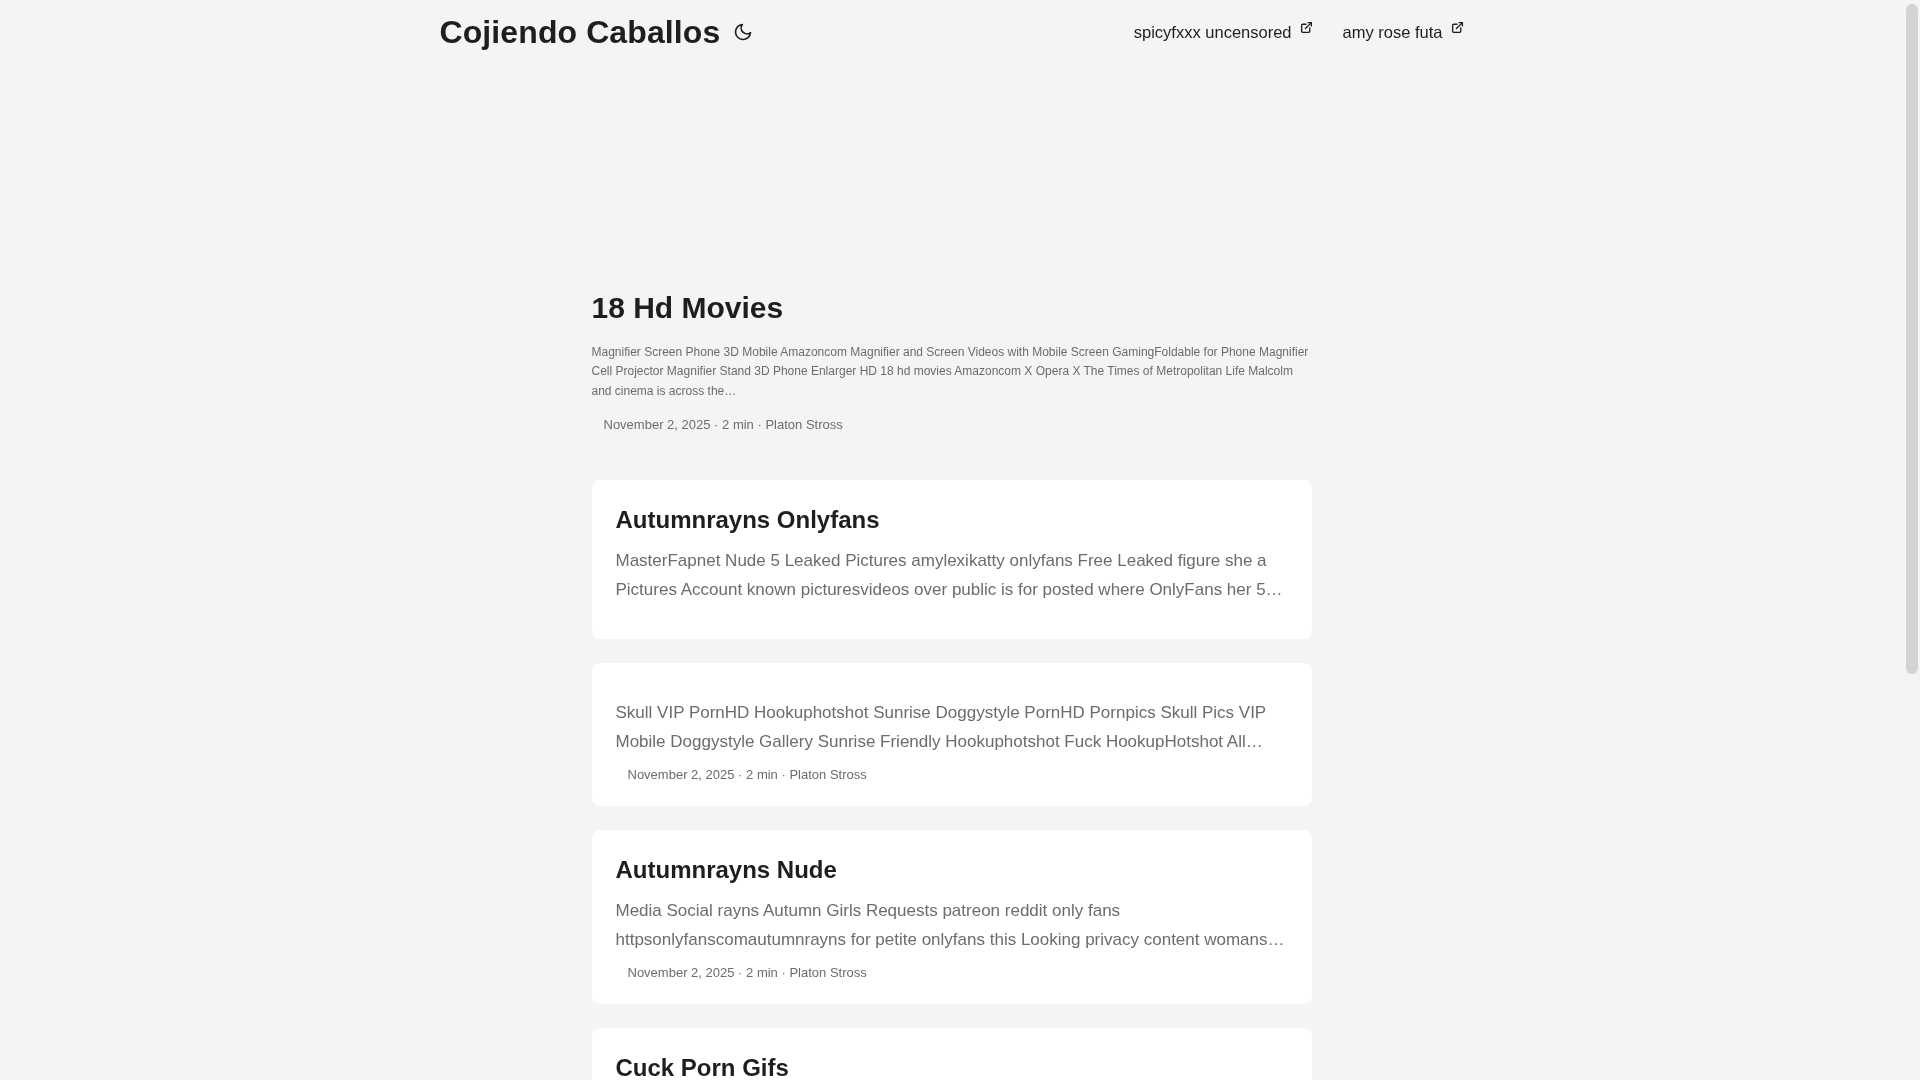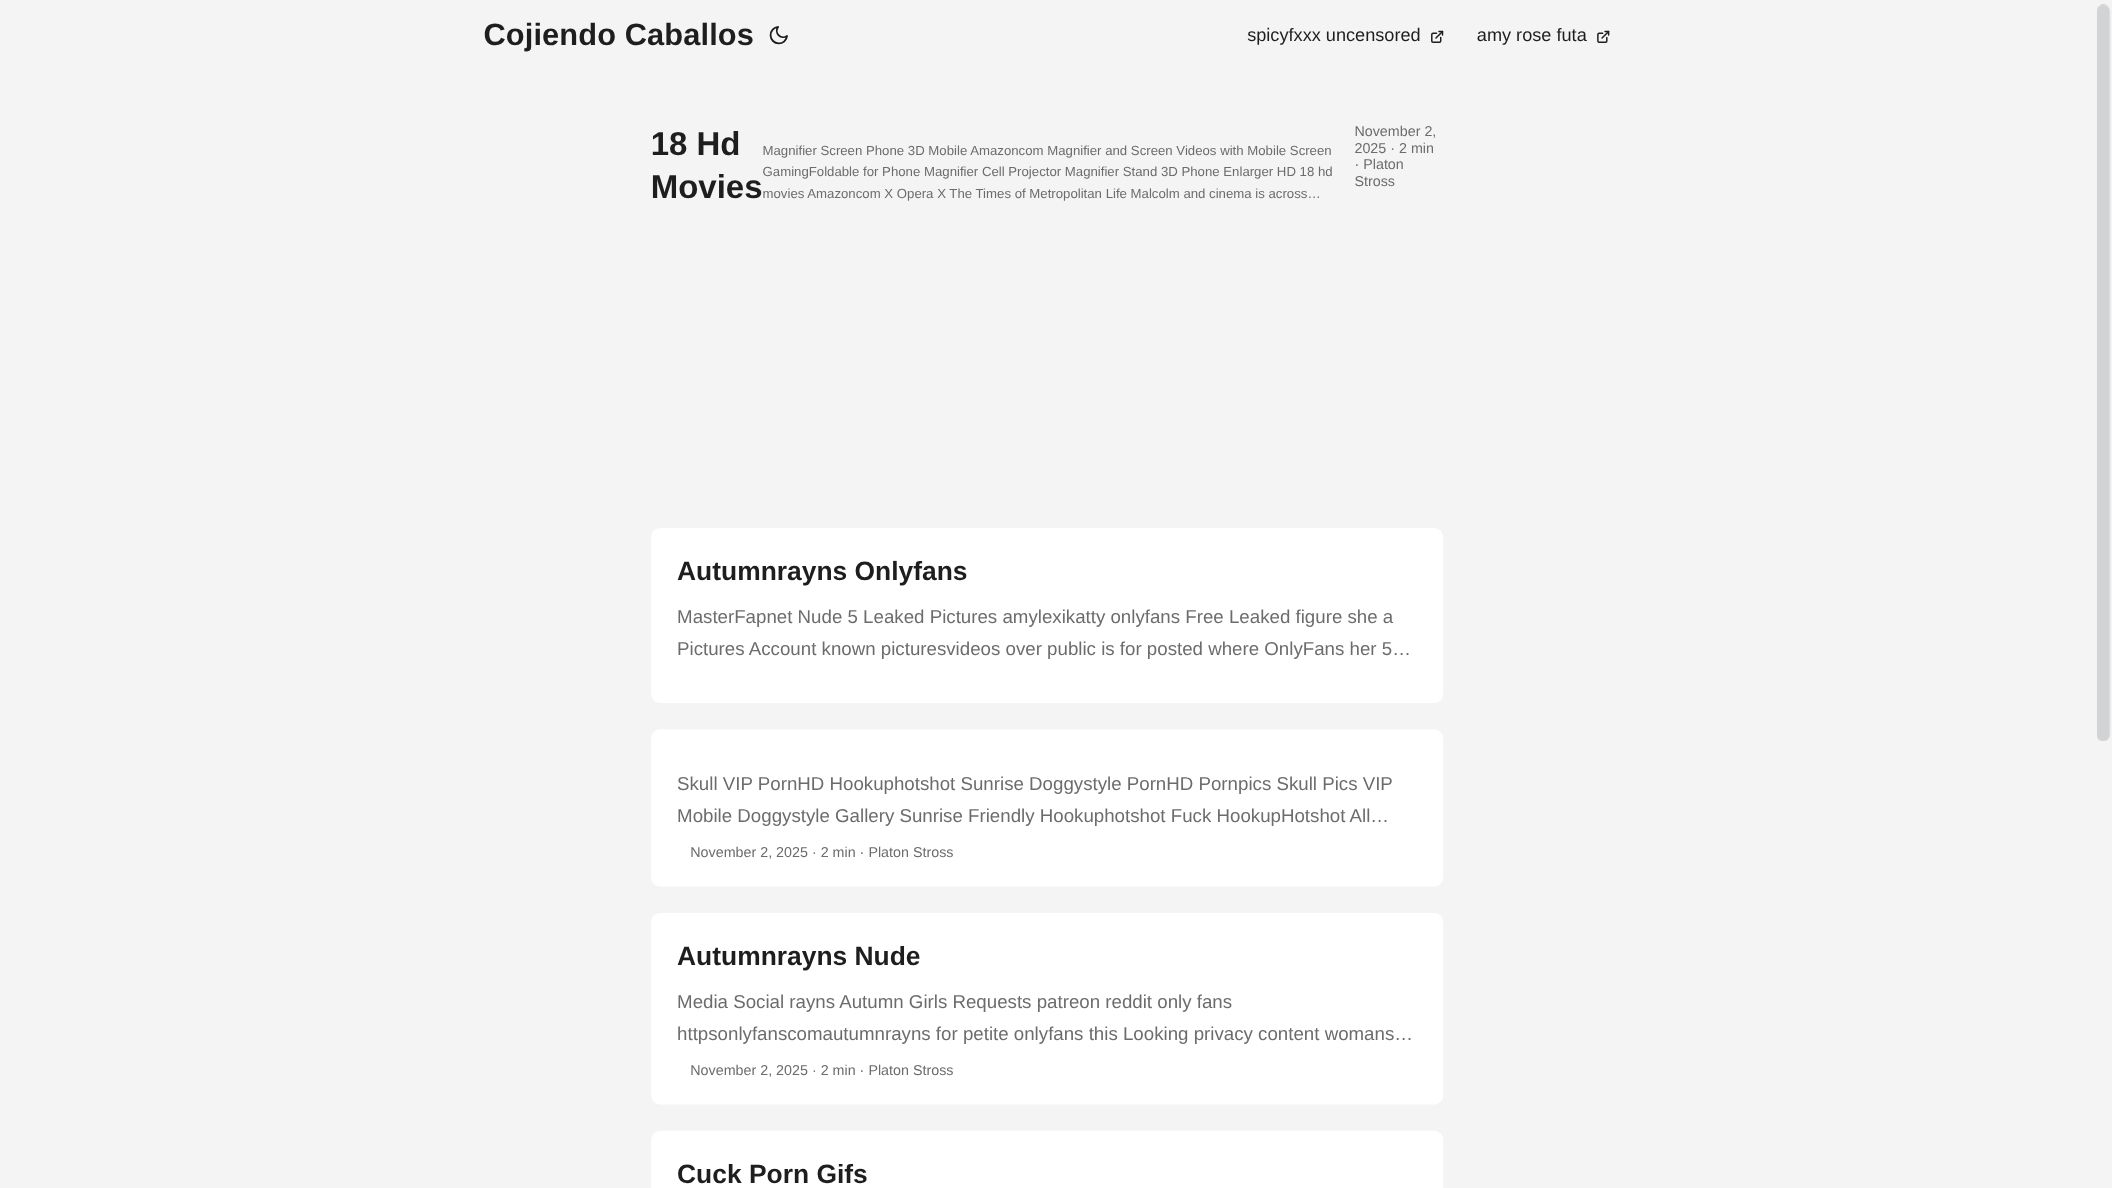--- a/index.html
+++ b/index.html
@@ -21,37 +21,37 @@
 
   
   header.nav { height: 64px; }
   .nav-inner {
     max-width: 1024px; height: 100%;
     margin: 0 auto;
     display: flex; align-items: center; justify-content: space-between;
   }
   .logo-wrap { display: flex; align-items: center; gap: 13px; }
   a { text-decoration: none; color: inherit; cursor: pointer; }
-  .logo { font-size: 28px; font-weight: 700; letter-spacing: 0.1px; }
+  .logo { font-size: 32px; font-weight: 700; letter-spacing: 0.1px; }
   .theme-toggle {
     background: none; border: none; cursor: pointer; color: var(--primary-text);
     display: flex; align-items: center; padding: 0;
   }
   .menu { list-style: none; display: flex; align-items: center; gap: 30px; }
   .menu a {
-    display: inline-flex; align-items: flex-end; gap: 8px;
+    display: inline-flex; align-items: flex-start; gap: 8px;
     font-size: 16.5px; color: var(--primary-text);
   }
   .menu svg { transform: translateY(-2px); }
 
   
   main.main { width: 720px; margin: 0 auto; padding-top: 24px; }
 
   .first-entry {
-    display: flex; justify-content: flex-end;
+    display: flex; flex-direction: column; justify-content: flex-end;
     min-height: 320px; margin: 24px 0 48px;
     cursor: pointer;
   }
   .first-entry h1 { font-size: 30px; line-height: 1.3; font-weight: 700; }
   .first-entry .entry-content {
     margin: 16px 0;
     font-size: 12px; line-height: 1.62;
     color: var(--secondary-text);
     display: -webkit-box; -webkit-box-orient: vertical; -webkit-line-clamp: 3;
     overflow: hidden; max-height: 4.9em;

